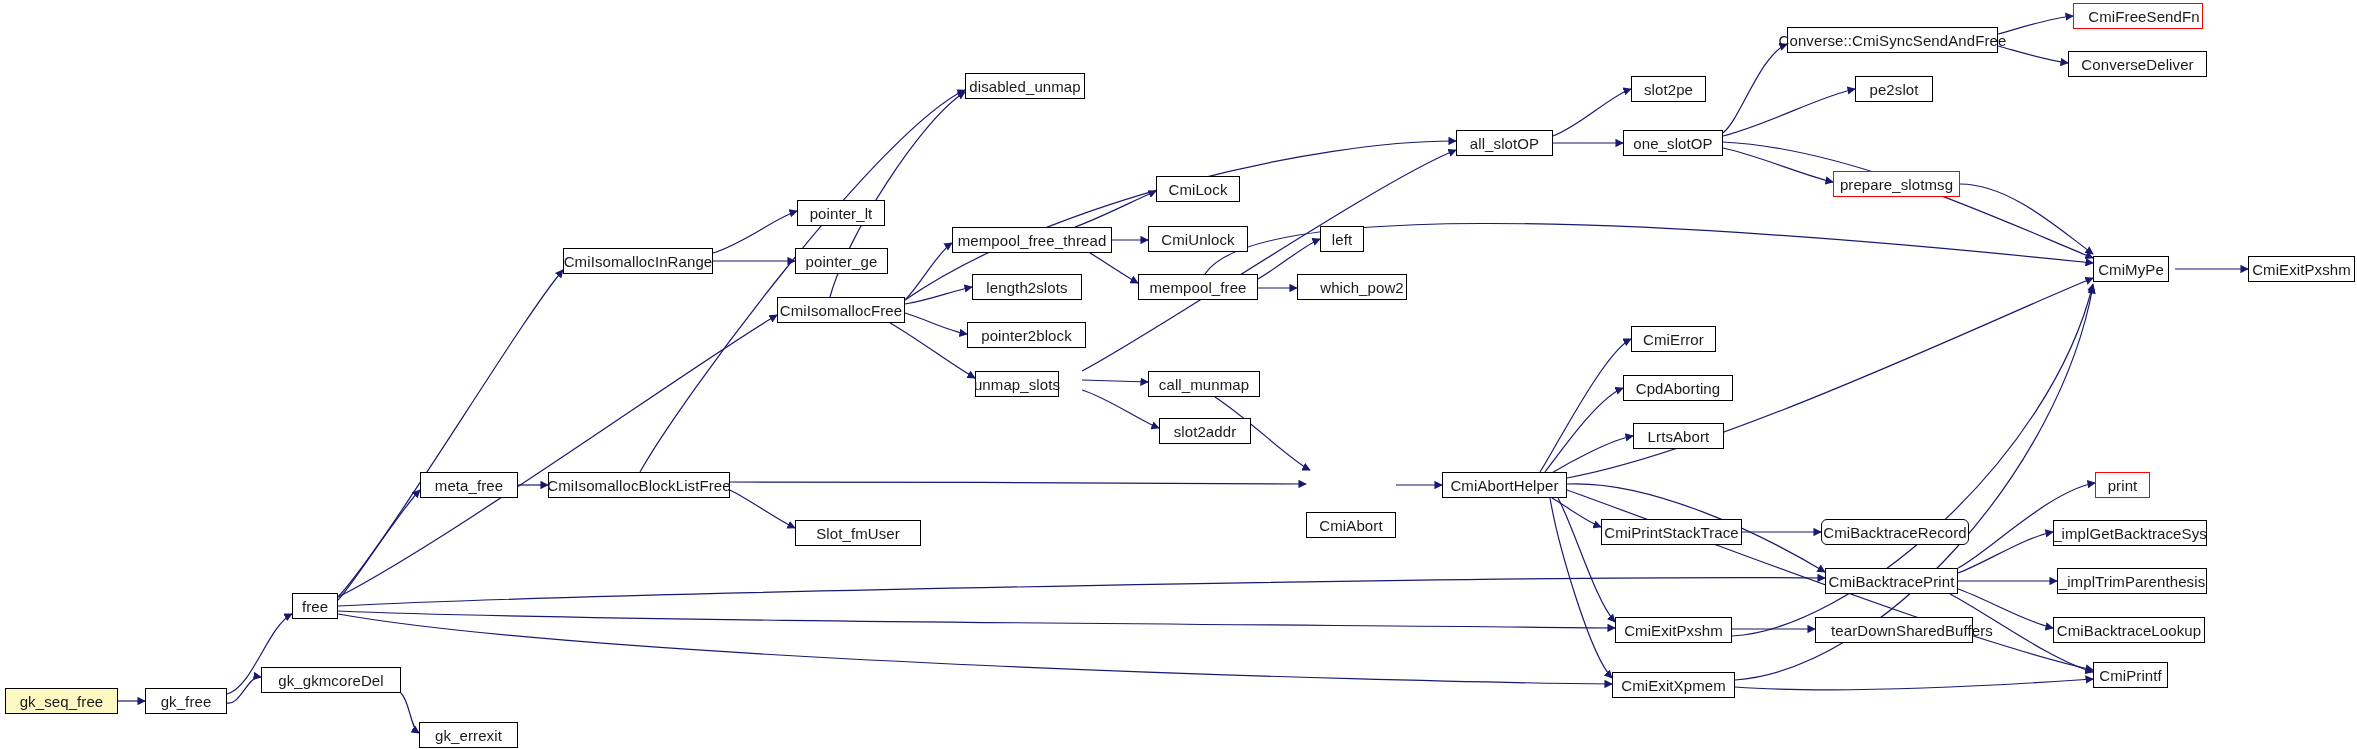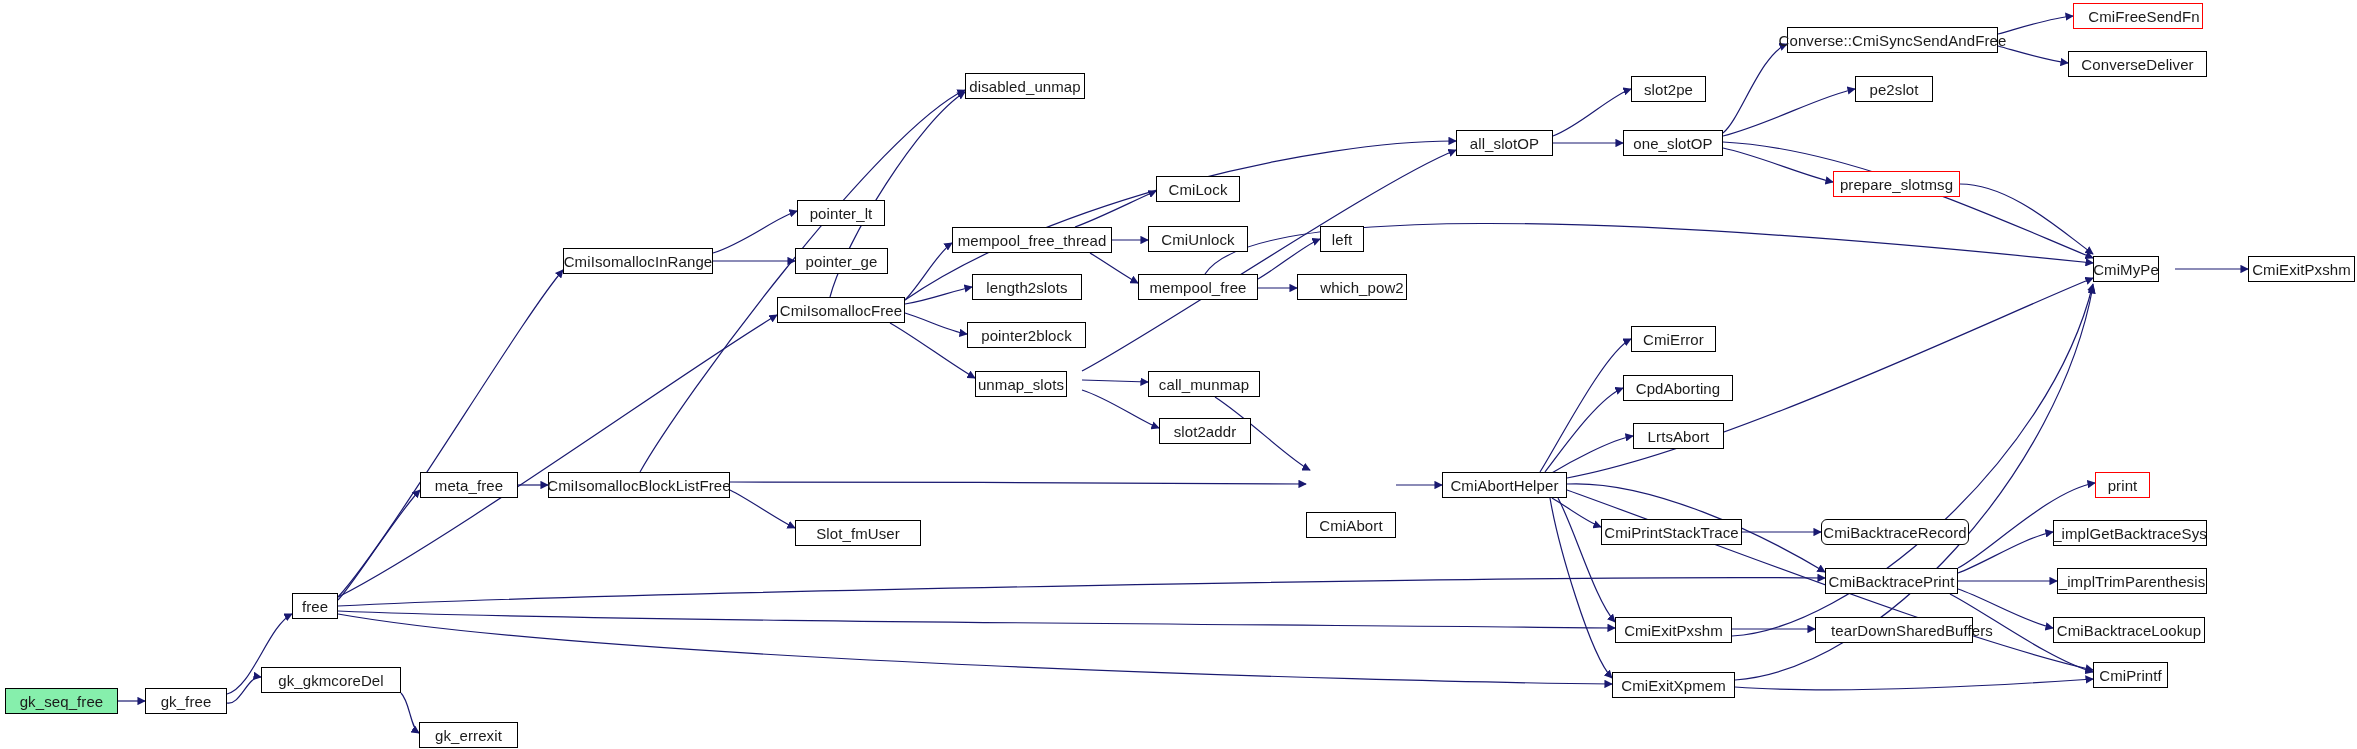--- a/index.html
+++ b/index.html
@@ -28,21 +28,21 @@
     font-size:15px;
     line-height:1;
     display:flex;
     align-items:center;
     justify-content:center;
     white-space:nowrap;
     letter-spacing:0.1px;
     z-index:5;
   }
   .node.red{ border-color:#ff0000; }
-  .node.current{ background:#86efac; border-color:#000000; }
+  .node.current{ background:#fef9c3; border-color:#000000; }
   .node-label{ display:block; padding:0 6px; }
 </style>
 </head>
 <body>
 
 <div id="graph">
   <svg id="edges" viewBox="0 0 2357 749" preserveAspectRatio="none">
     <defs>
       <marker id="arrow" viewBox="0 0 10 10" refX="9" refY="5" markerWidth="7" markerHeight="7" orient="auto-start-reverse">
         <path d="M 0 0 L 10 5 L 0 10 z" fill="#191970"></path>
@@ -155,21 +155,21 @@
       </div>
       <div class="node" style="left: 952px; top: 227px; width: 160px; height: 26px;">
         <span class="node-label">mempool_free_thread</span>
       </div>
       <div class="node" style="left: 972px; top: 274px; width: 110px; height: 26px;">
         <span class="node-label">length2slots</span>
       </div>
       <div class="node" style="left: 967px; top: 322px; width: 119px; height: 26px;">
         <span class="node-label">pointer2block</span>
       </div>
-      <div class="node" style="left: 975px; top: 371px; width: 92px; height: 26px;">
+      <div class="node" style="left: 975px; top: 371px; width: 84px; height: 26px;">
         <span class="node-label">unmap_slots</span>
       </div>
       <div class="node" style="left: 1156px; top: 176px; width: 84px; height: 26px;">
         <span class="node-label">CmiLock</span>
       </div>
       <div class="node" style="left: 1148px; top: 226px; width: 100px; height: 26px;">
         <span class="node-label">CmiUnlock</span>
       </div>
       <div class="node" style="left: 1138px; top: 274px; width: 120px; height: 26px;">
         <span class="node-label">mempool_free</span>
@@ -209,21 +209,21 @@
       </div>
       <div class="node red" style="left: 1833px; top: 171px; width: 127px; height: 26px;">
         <span class="node-label">prepare_slotmsg</span>
       </div>
       <div class="node red" style="left: 2073px; top: 3px; width: 130px; height: 26px; padding-left: 12px;">
         <span class="node-label">CmiFreeSendFn</span>
       </div>
       <div class="node" style="left: 2068px; top: 51px; width: 139px; height: 26px;">
         <span class="node-label">ConverseDeliver</span>
       </div>
-      <div class="node" style="left: 2093px; top: 256px; width: 66px; height: 26px;">
+      <div class="node" style="left: 2093px; top: 256px; width: 76px; height: 26px;">
         <span class="node-label">CmiMyPe</span>
       </div>
       <div class="node" style="left: 2248px; top: 256px; width: 107px; height: 26px;">
         <span class="node-label">CmiExitPxshm</span>
       </div>
       <div class="node" style="left: 1631px; top: 326px; width: 85px; height: 26px;">
         <span class="node-label">CmiError</span>
       </div>
       <div class="node" style="left: 1623px; top: 375px; width: 110px; height: 26px;">
         <span class="node-label">CpdAborting</span>

